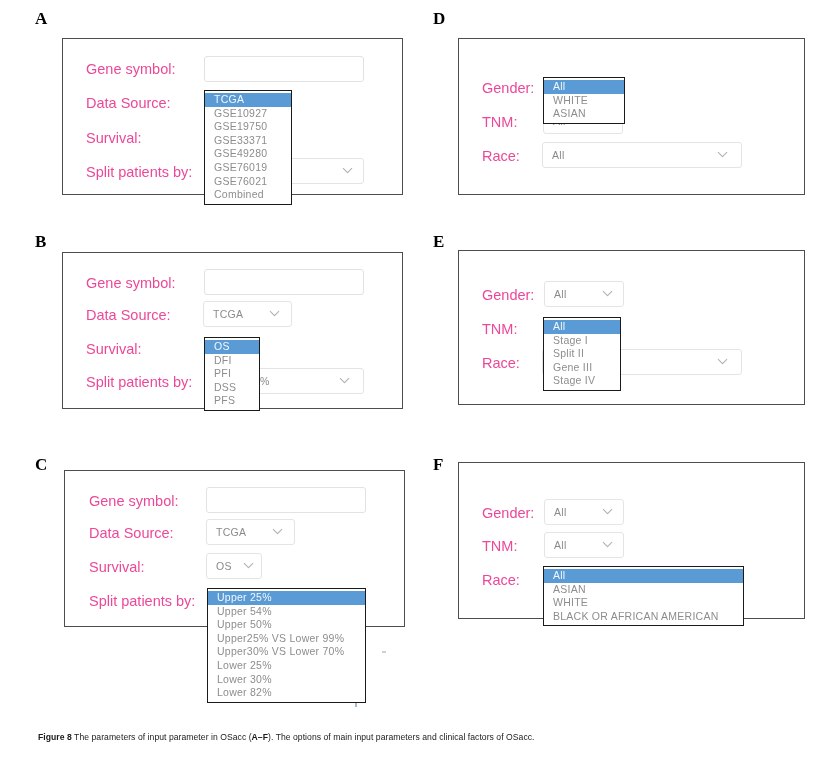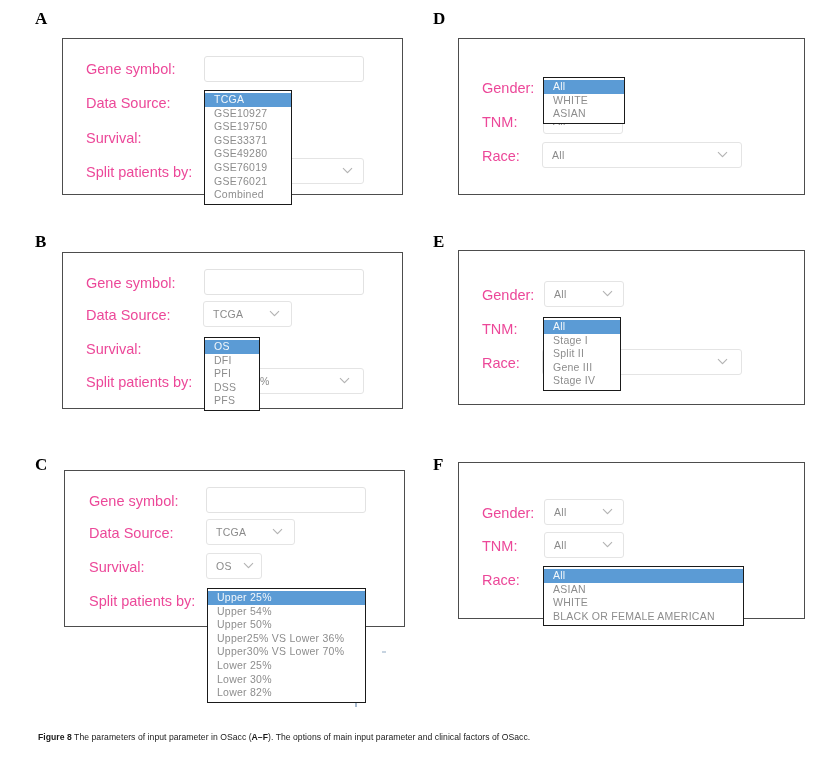--- a/index.html
+++ b/index.html
@@ -207,21 +207,21 @@
 
 <div class="row-label" style="left:89px;top:594px;">Split patients by:</div>
 
 <div class="artifact-line" style="left:355px;top:645px;width:1.6px;height:62px;"></div>
 <div class="artifact-dot" style="left:382px;top:651px;width:4px;height:2px;"></div>
 
 <div class="dropdown" style="left:207px;top:588px;width:159px;">
   <div class="dd-opt sel">Upper 25%</div>
   <div class="dd-opt">Upper 54%</div>
   <div class="dd-opt">Upper 50%</div>
-  <div class="dd-opt">Upper25% VS Lower 36%</div>
+  <div class="dd-opt">Upper25% VS Lower 99%</div>
   <div class="dd-opt">Upper30% VS Lower 70%</div>
   <div class="dd-opt">Lower 25%</div>
   <div class="dd-opt">Lower 30%</div>
   <div class="dd-opt">Lower 82%</div>
 </div>
 
 <div class="panel-letter" style="left:433px;top:10px;">D</div>
 <div class="panel-box" style="left:458px;top:38px;width:347px;height:157px;"></div>
 
 <div class="row-label" style="left:482px;top:81px;">Gender:</div>
@@ -307,18 +307,18 @@
       </svg>
   </span>
 </div>
 
 <div class="row-label" style="left:482px;top:573px;">Race:</div>
 
 <div class="dropdown" style="left:543px;top:566px;width:201px;">
   <div class="dd-opt sel">All</div>
   <div class="dd-opt">ASIAN</div>
   <div class="dd-opt">WHITE</div>
-  <div class="dd-opt">BLACK OR FEMALE AMERICAN</div>
+  <div class="dd-opt">BLACK OR AFRICAN AMERICAN</div>
 </div>
 
 <div class="caption">
-  <b>Figure 8</b><span> The parameters of input parameter in OSacc (</span><b>A–F</b><span>). The options of main input parameter and clinical factors of OSacc.</span>
+  <b>Figure 8</b><span> The parameters of input parameter in OSacc (</span><b>A–F</b><span>). The options of main input parameters and clinical factors of OSacc.</span>
 </div>
 
 </body></html>

